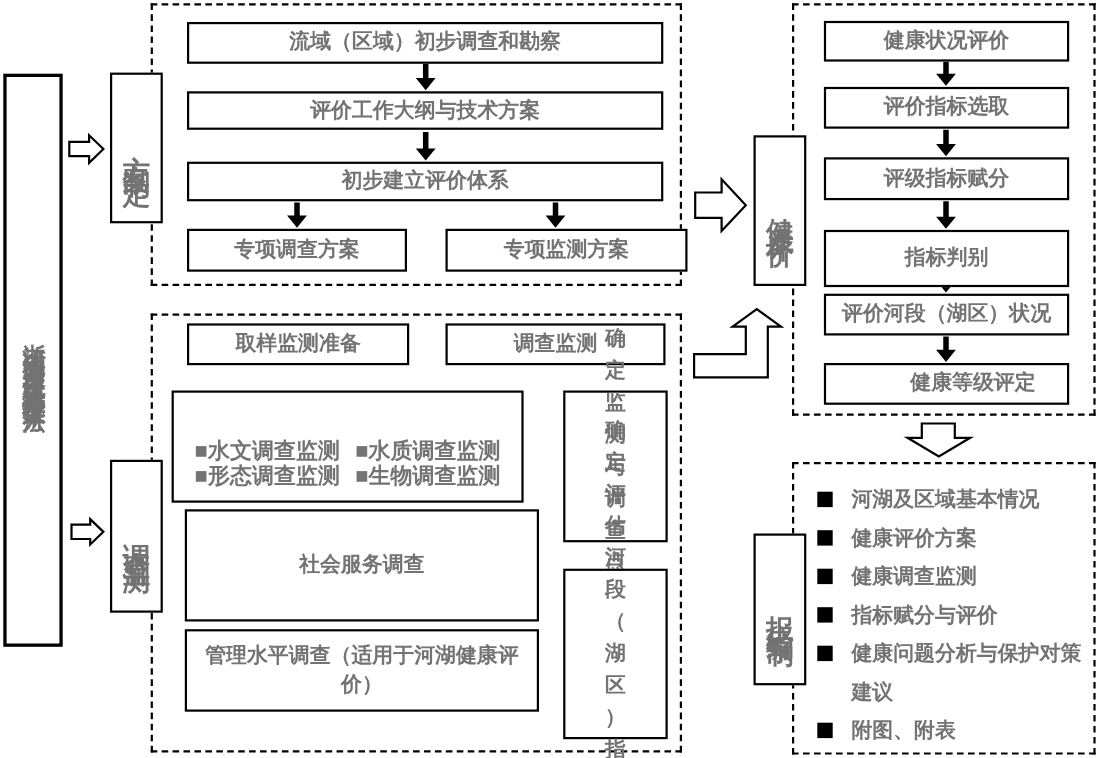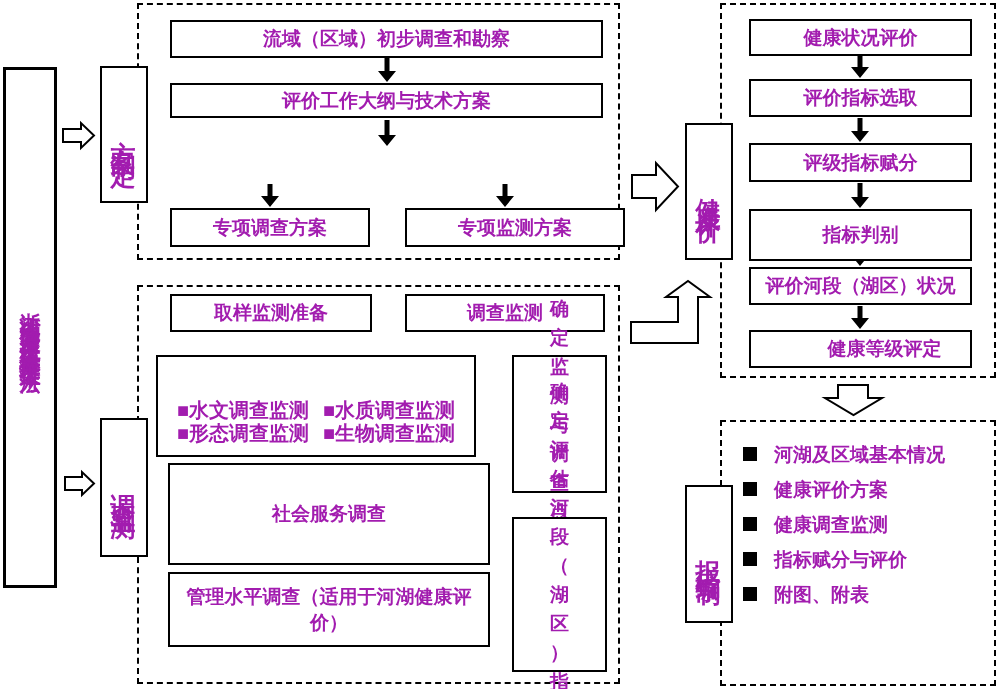--- a/index.html
+++ b/index.html
@@ -1,19 +1,19 @@
 <!DOCTYPE html>
 <html><head>
 <meta charset="utf-8">
 <style>
   html,body{margin:0;padding:0;background:#ffffff;}
   .canvas{
     position:relative;width:1000px;height:689px;background:#ffffff;
     font-family:"Liberation Sans","DejaVu Sans",sans-serif;
-    font-weight:bold;color:#a21caf;overflow:hidden;
+    font-weight:bold;color:#737373;overflow:hidden;
   }
   .dashed{position:absolute;border:2px dashed #000;box-sizing:border-box;z-index:1;background:transparent;}
   .arrow-layer{position:absolute;left:0;top:0;z-index:2;pointer-events:none;}
   .box{
     position:absolute;border:2px solid #000;background:#fff;box-sizing:border-box;
     display:flex;align-items:center;justify-content:center;text-align:center;
     font-size:19px;line-height:26px;z-index:2;
   }
   .stage{
     position:absolute;border:2px solid #000;background:#fff;box-sizing:border-box;
@@ -71,20 +71,21 @@
 
   <div class="title-box" style="left:3px;top:67px;width:54px;height:521px;">浙江省河湖健康及河流水生态健康评价技术方法</div>
 
   <div class="stage" style="left:100px;top:66px;width:48px;height:137px;">方案制定</div>
   <div class="stage" style="left:100px;top:418px;width:48px;height:139px;">调查监测</div>
   <div class="stage" style="left:685px;top:123px;width:48px;height:137px;">健康评价</div>
   <div class="stage" style="left:685px;top:485px;width:48px;height:138px;">报告编制</div>
 
   <div class="box" style="left:170px;top:20px;width:433px;height:38px;">流域（区域）初步调查和勘察</div>
   <div class="box" style="left:170px;top:83px;width:433px;height:35px;">评价工作大纲与技术方案</div>
+  <div class="box" style="left:170px;top:147px;width:433px;height:36px;">初步建立评价体系</div>
   <div class="box" style="left:170px;top:208px;width:200px;height:39px;">专项调查方案</div>
   <div class="box" style="left:405px;top:208px;width:220px;height:39px;">专项监测方案</div>
 
   <div class="box" style="left:170px;top:294px;width:202px;height:38px;">取样监测准备</div>
   <div class="box" style="left:405px;top:294px;width:200px;height:38px;">调查监测</div>
 
   <div class="box grid-box" style="left:156px;top:355px;width:320px;height:102px;">
     <span>■水文调查监测</span>
     <span>■水质调查监测</span>
     <span>■形态调查监测</span>
@@ -115,17 +116,21 @@
     <div class="report-item">
       <span class="report-bullet"></span>
       <span class="report-text">健康调查监测</span>
     </div>
     <div class="report-item">
       <span class="report-bullet"></span>
       <span class="report-text">指标赋分与评价</span>
     </div>
     <div class="report-item">
       <span class="report-bullet"></span>
+      <span class="report-text">健康问题分析与保护对策建议</span>
+    </div>
+    <div class="report-item">
+      <span class="report-bullet"></span>
       <span class="report-text">附图、附表</span>
     </div>
   </div>
 
 </div>
 
 </body></html>

